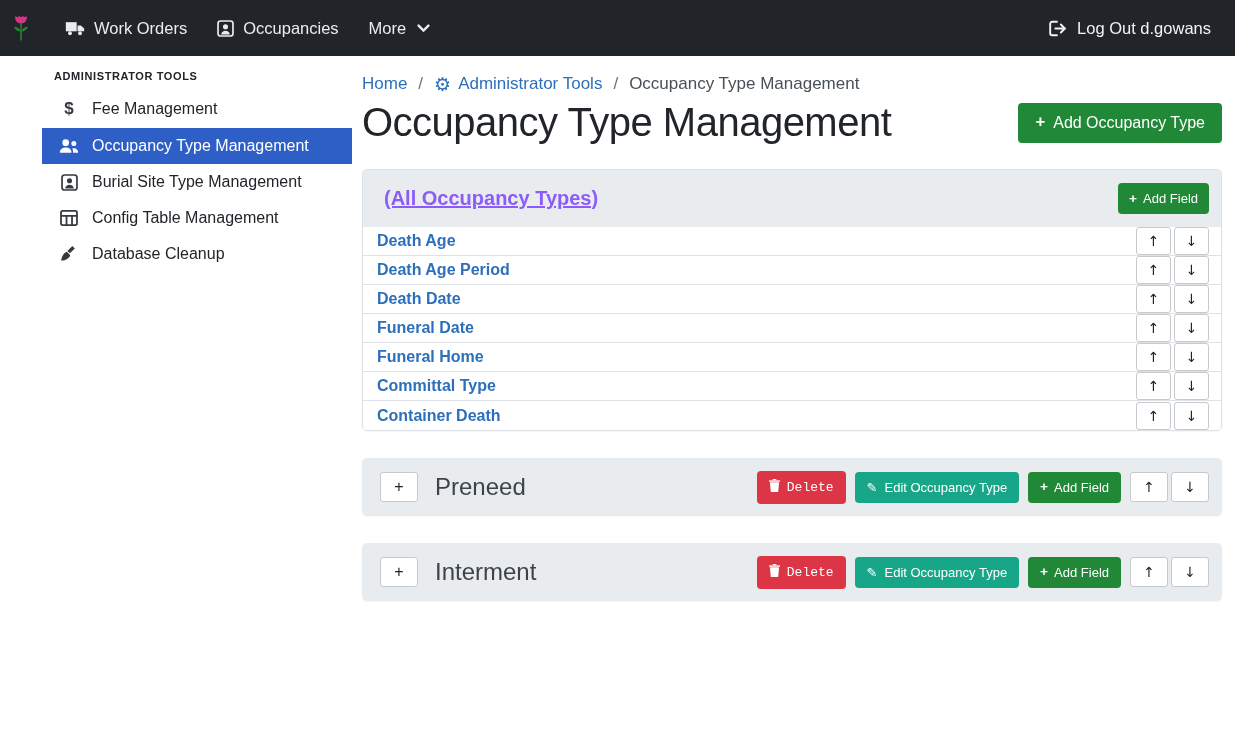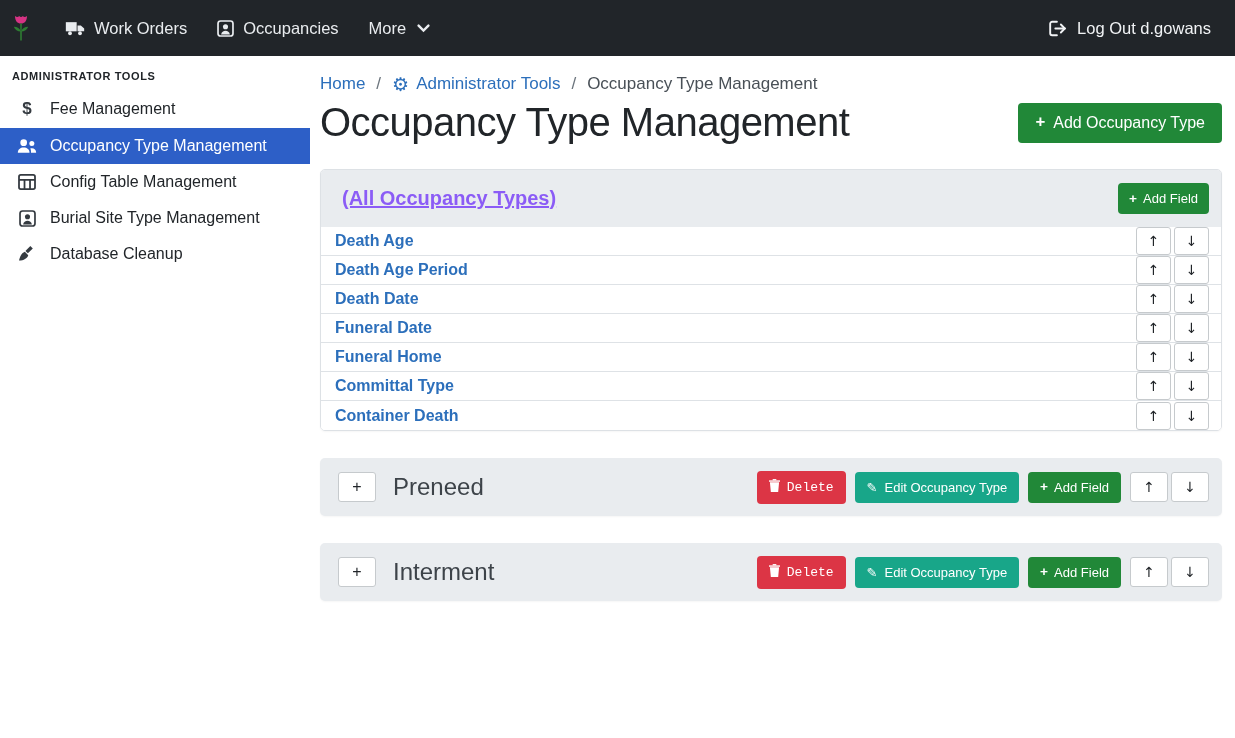--- a/index.html
+++ b/index.html
@@ -15,21 +15,21 @@
     display:flex; align-items:center; padding:0 24px 0 10px;
   }
   .brand { display:flex; align-items:center; gap:9px; font-weight:bold; font-size:17px; color:#f8f9fa; cursor:pointer; }
   .nav-links { display:flex; align-items:center; margin-left:18px;justify-content:center; }
   .nav-link { display:flex; align-items:center; gap:9px; padding:9px 15px; font-size:16.5px; color:#e9ecef; cursor:pointer; white-space:nowrap; }
   .nav-link .chev { display:flex; margin-left:2px; }
   .nav-spacer { flex:1; }
   .logout-link { display:flex; align-items:center; gap:9px; font-size:16.5px; color:#f1f3f5; cursor:pointer; }
 
   
-  .layout { display:flex; height:682px; }
+  .layout { display:flex; height:682px;padding-left:42px; }
   .sidebar { width:310px; flex:0 0 310px; padding-top:4px; }
   .sidebar-heading {
     font-size:11px; font-weight:bold; letter-spacing:.6px;
     text-transform:uppercase; color:#212529; padding:10px 12px 8px;
   }
   .side-item {
     display:flex; align-items:center; gap:11px;
     padding:9px 12px 9px 15px; font-size:16px; color:#212529; cursor:pointer;
   }
   .side-item .icn { width:24px; display:flex; justify-content:center; align-items:center; color:#343a40; }
@@ -155,37 +155,37 @@
           <path d="M1 17c0-4 3-6.3 7-6.3s7 2.3 7 6.3z"></path>
           <circle cx="17.8" cy="6" r="3"></circle>
           <path d="M16.8 17h6.2c0-3.4-2.2-5.3-5.1-5.3-.7 0-1.4.1-2 .4 1 1.4.9 3 .9 4.9z"></path>
         </svg>
       </span>
       <span>Occupancy Type Management</span>
     </div>
 
     <div class="side-item">
       <span class="icn">
-        <svg width="18" height="16" viewBox="0 0 20 18" fill="none" stroke="currentColor" stroke-width="2">
-          <rect x="1" y="1" width="18" height="16" rx="2"></rect>
-          <path d="M1 6.5h18M7.2 6.5V17M13.4 6.5V17"></path>
-        </svg>
-      </span>
-      <span>Config Table Management</span>
-    </div>
-
-    <div class="side-item">
-      <span class="icn">
         <svg width="17" height="17" viewBox="0 0 20 20">
           <rect x="1.2" y="1.2" width="17.6" height="17.6" rx="3" fill="none" stroke="currentColor" stroke-width="2"></rect>
           <circle cx="10" cy="8" r="3" fill="currentColor"></circle>
           <path d="M4.8 17c.6-3 2.7-4.4 5.2-4.4s4.6 1.4 5.2 4.4z" fill="currentColor"></path>
         </svg>
       </span>
       <span>Burial Site Type Management</span>
+    </div>
+
+    <div class="side-item">
+      <span class="icn">
+        <svg width="18" height="16" viewBox="0 0 20 18" fill="none" stroke="currentColor" stroke-width="2">
+          <rect x="1" y="1" width="18" height="16" rx="2"></rect>
+          <path d="M1 6.5h18M7.2 6.5V17M13.4 6.5V17"></path>
+        </svg>
+      </span>
+      <span>Config Table Management</span>
     </div>
 
     <div class="side-item">
       <span class="icn">
         <svg width="19" height="17" viewBox="0 0 20 18" fill="currentColor">
           <path d="M13 0l2.6 2.6-5.2 5.2-2.6-2.6z"></path>
           <path d="M7.2 6.2l3.6 3.6c-1.2 3.4-4.6 5.6-9.8 5.6 1.2-4.6 2.8-8 6.2-9.2z"></path>
         </svg>
       </span>
       <span>Database Cleanup</span>

